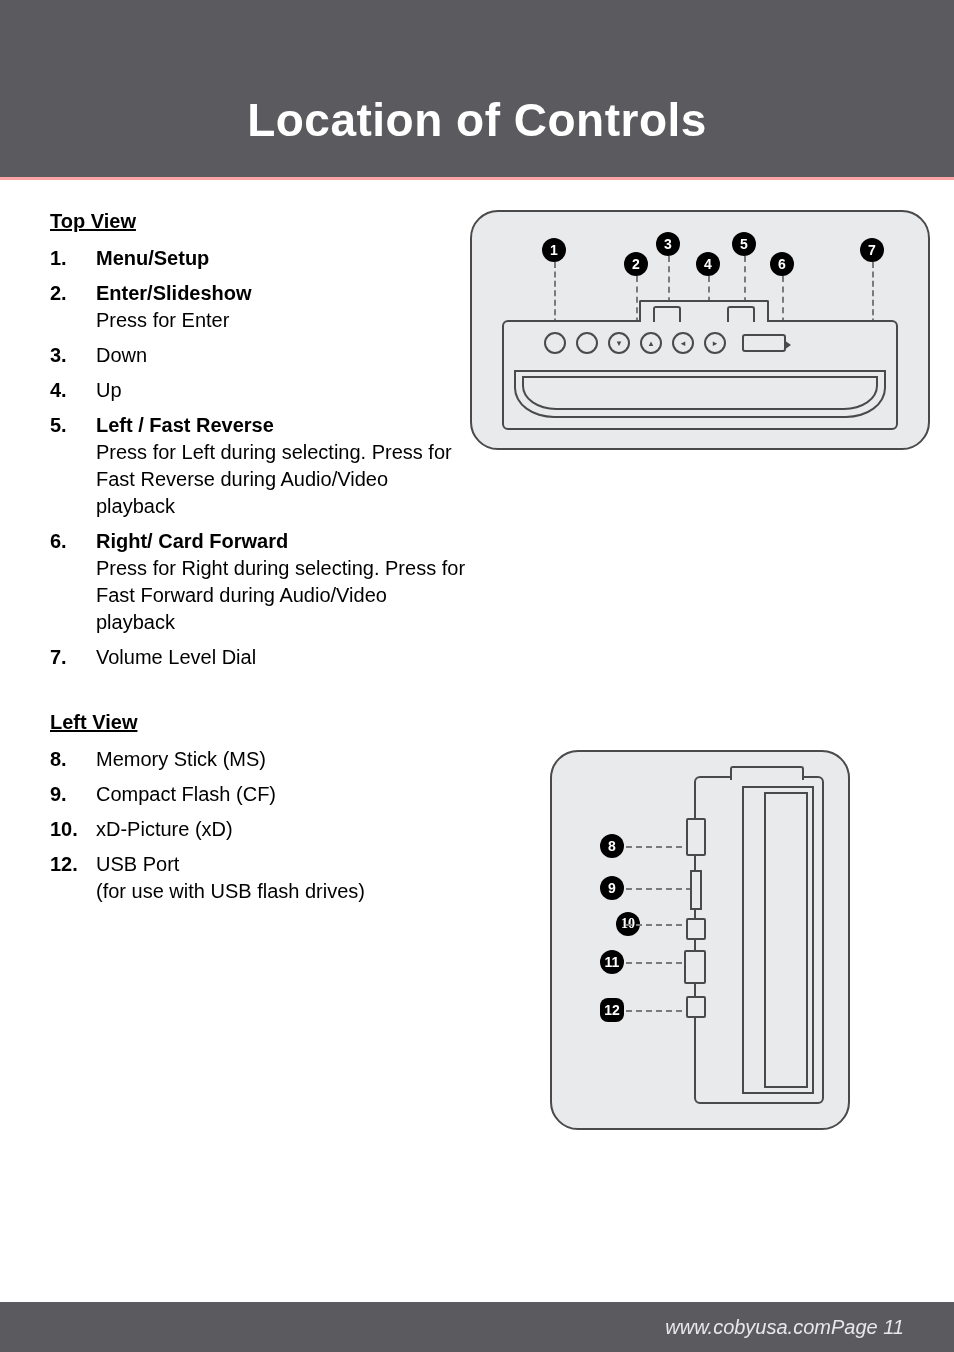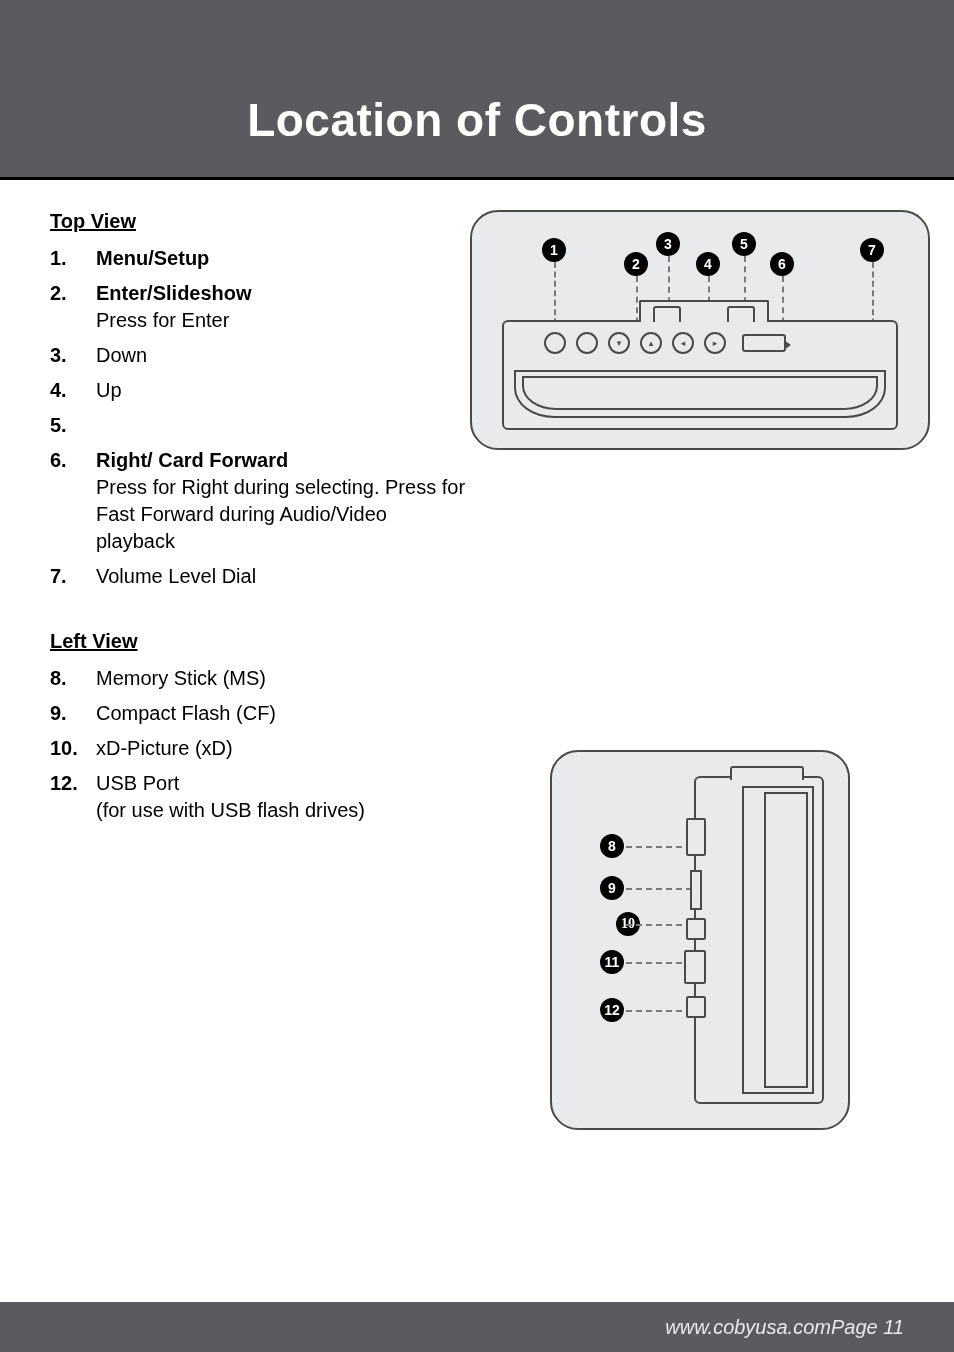--- a/index.html
+++ b/index.html
@@ -6,21 +6,21 @@
   html, body { width: 954px; height: 1352px; font-family: Arial, Helvetica, sans-serif; background: #fff; color: #000; }
   .page { width: 954px; height: 1352px; position: relative; }
   .header-bar {
     width: 100%;
     height: 180px;
     background: #5b5a5e;
     display: flex;
     align-items: flex-end;
     justify-content: center;
     padding-bottom: 30px;
-    border-bottom: 3px solid #000000;
+    border-bottom: 3px solid #fca5a5;
   }
   .header-bar h1 {
     color: #fff;
     font-family: "Century Gothic", "Avant Garde", Arial, sans-serif;
     font-weight: 600;
     font-size: 46px;
     letter-spacing: 0.5px;
   }
   .body {
     display: flex;
@@ -162,20 +162,24 @@
       <li>
         <span class="num">3.</span>
         <span class="entry"><span>Down</span></span>
       </li>
       <li>
         <span class="num">4.</span>
         <span class="entry"><span>Up</span></span>
       </li>
       <li>
         <span class="num">5.</span>
+        <span class="entry">
+          <span class="t">Left / Fast Reverse</span>
+          <span class="d">Press for Left during selecting. Press for Fast Reverse during Audio/Video playback</span>
+        </span>
       </li>
       <li>
         <span class="num">6.</span>
         <span class="entry">
           <span class="t">Right/ Card Forward</span>
           <span class="d">Press for Right during selecting. Press for Fast Forward during Audio/Video playback</span>
         </span>
       </li>
       <li>
         <span class="num">7.</span>
@@ -242,21 +246,21 @@
         </div>
         <div class="tv-tray"></div>
       </div>
     </div>
 
     <div class="diagram-box diag-left">
       <div class="badge" style="left:48px; top:82px;">8</div>
       <div class="badge" style="left:48px; top:124px;">9</div>
       <div class="badge" style="left:64px; top:160px;font-family:Liberation Serif, serif;">10</div>
       <div class="badge" style="left:48px; top:198px;">11</div>
-      <div class="badge" style="left:48px; top:246px;">12</div>
+      <div class="badge" style="left:48px; top:246px;border-radius:8px;">12</div>
 
       <div class="lead-h" style="left:74px; top:94px;  width:86px;"></div>
       <div class="lead-h" style="left:74px; top:136px; width:86px;"></div>
       <div class="lead-h" style="left:74px; top:172px; width:86px;"></div>
       <div class="lead-h" style="left:74px; top:210px; width:86px;"></div>
       <div class="lead-h" style="left:74px; top:258px; width:86px;"></div>
 
       <div class="lv-device">
         <div class="lv-inner">
           <div class="lv-inner2"></div>

